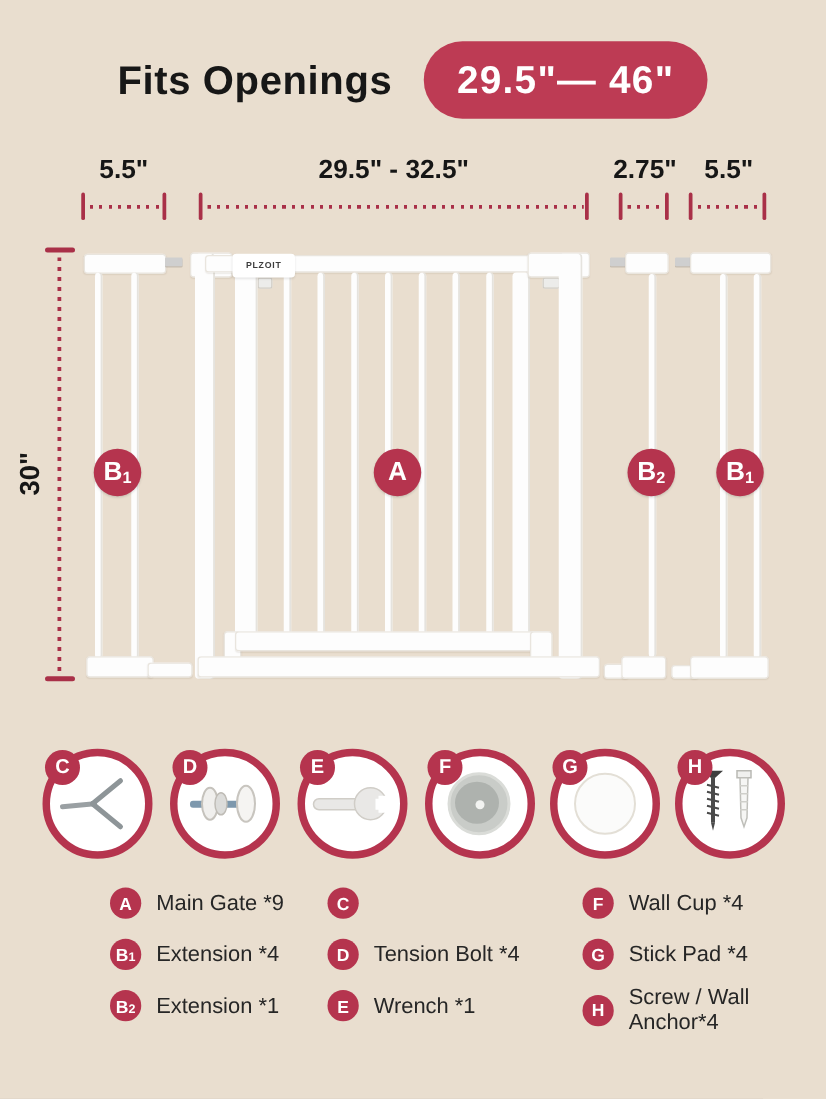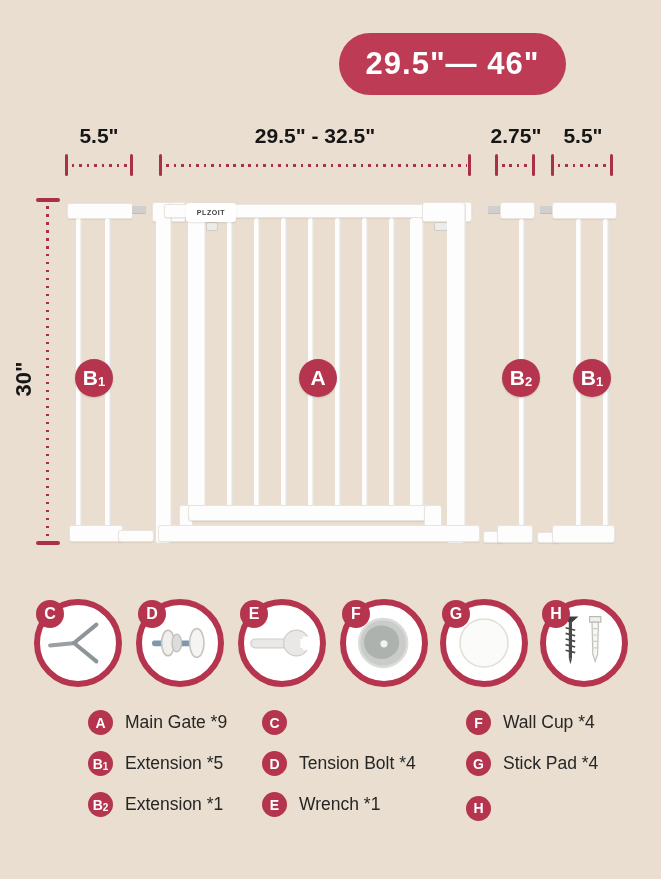--- a/index.html
+++ b/index.html
@@ -53,20 +53,21 @@
 
   
   .banner{position:absolute;left:0;right:0;bottom:0;height:41px;background:#85786a;color:#fff;
           display:flex;align-items:center;justify-content:center;font-size:20.5px;font-weight:700;letter-spacing:.3px;}
 </style>
 </head>
 <body>
 
 <div class="stage">
 
+  <div class="title">Fits Openings</div>
   <div class="pill">
     <span>29.5"— 46"</span>
   </div>
 
   <div class="dimlabel" style="left:99px;top:124px;">5.5"</div>
   <div class="tick" style="left:65px;top:154px;"></div>
   <div class="dotline-h" style="left:72px;top:164px;width:58px;"></div>
   <div class="tick" style="left:130px;top:154px;"></div>
 
   <div class="dimlabel" style="left:315px;top:124px;">29.5" - 32.5"</div>
@@ -229,21 +230,21 @@
             <span>A</span>
             <span class="sub"></span>
           </span>
         <span class="llabel">Main Gate *9</span>
       </div>
       <div class="litem">
         <span class="lbadge">
             <span>B</span>
             <span class="sub">1</span>
           </span>
-        <span class="llabel">Extension *5</span>
+        <span class="llabel">Extension *4</span>
       </div>
       <div class="litem">
         <span class="lbadge">
             <span>B</span>
             <span class="sub">2</span>
           </span>
         <span class="llabel">Extension *1</span>
       </div>
     </div>
     <div class="lcol lcol2">
@@ -281,18 +282,19 @@
             <span>G</span>
             <span class="sub"></span>
           </span>
         <span class="llabel">Stick Pad *4</span>
       </div>
       <div class="litem" style="height:48px;">
         <span class="lbadge">
             <span>H</span>
             <span class="sub"></span>
           </span>
+        <span class="llabel" style="width:128px;">Screw / Wall Anchor*4</span>
       </div>
     </div>
   </div>
 
 
 </div>
 
 </body></html>

